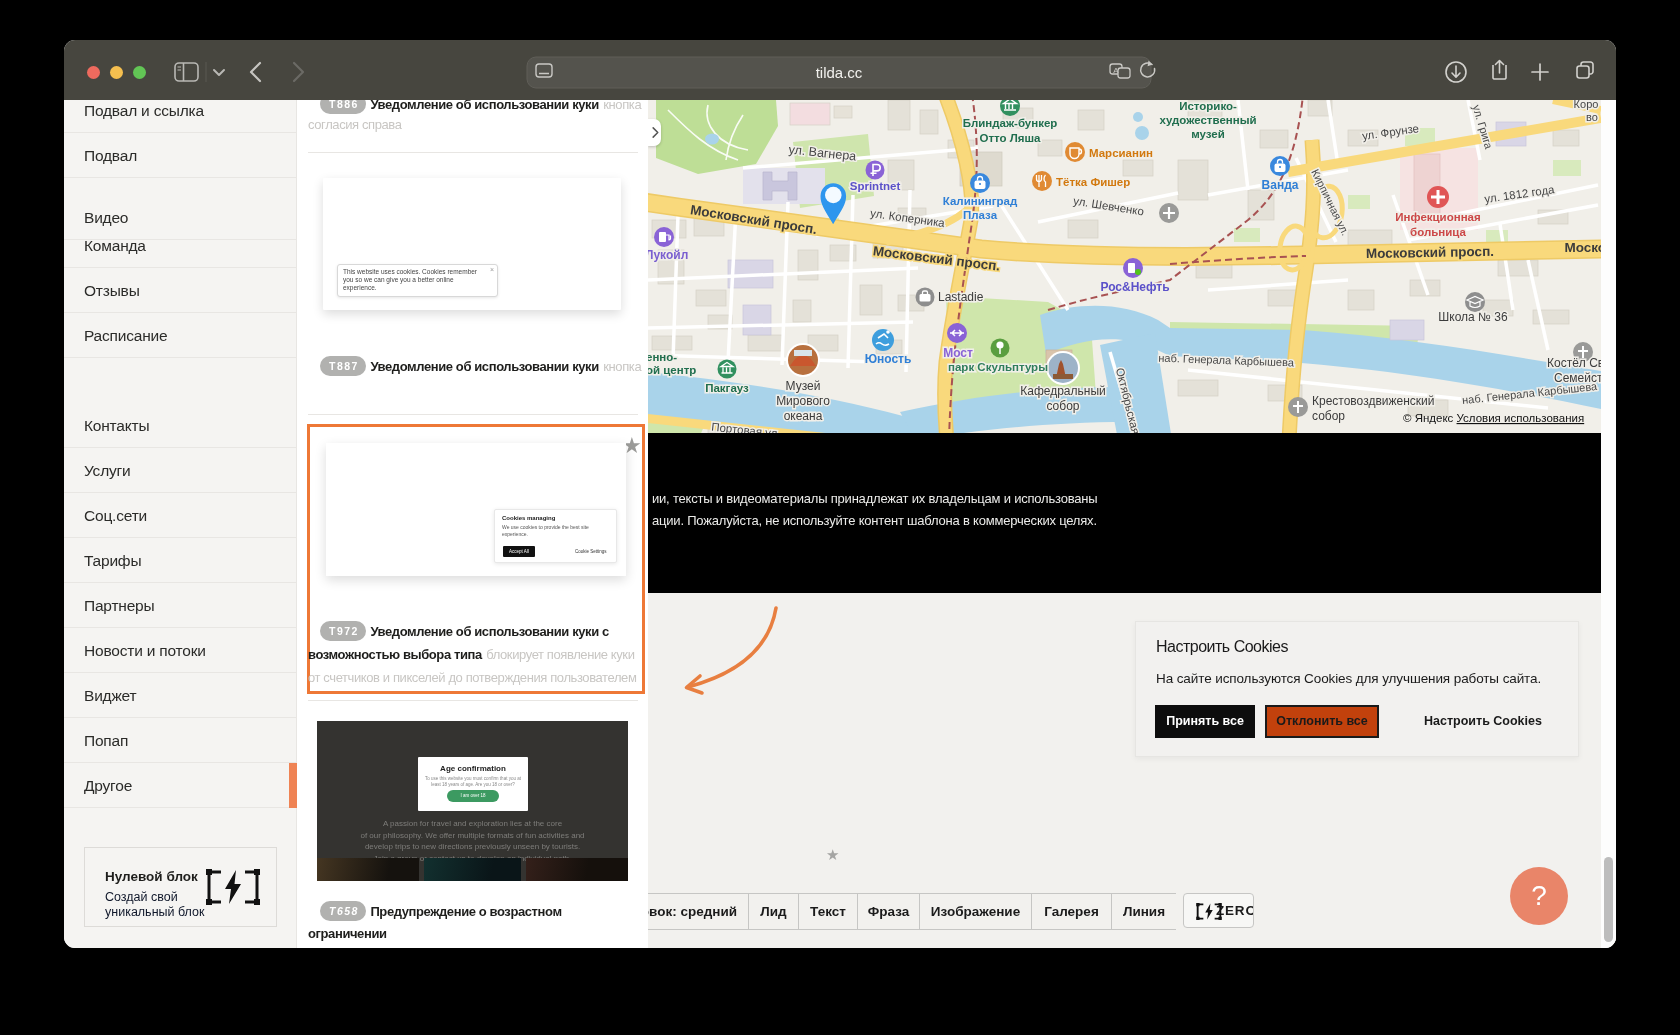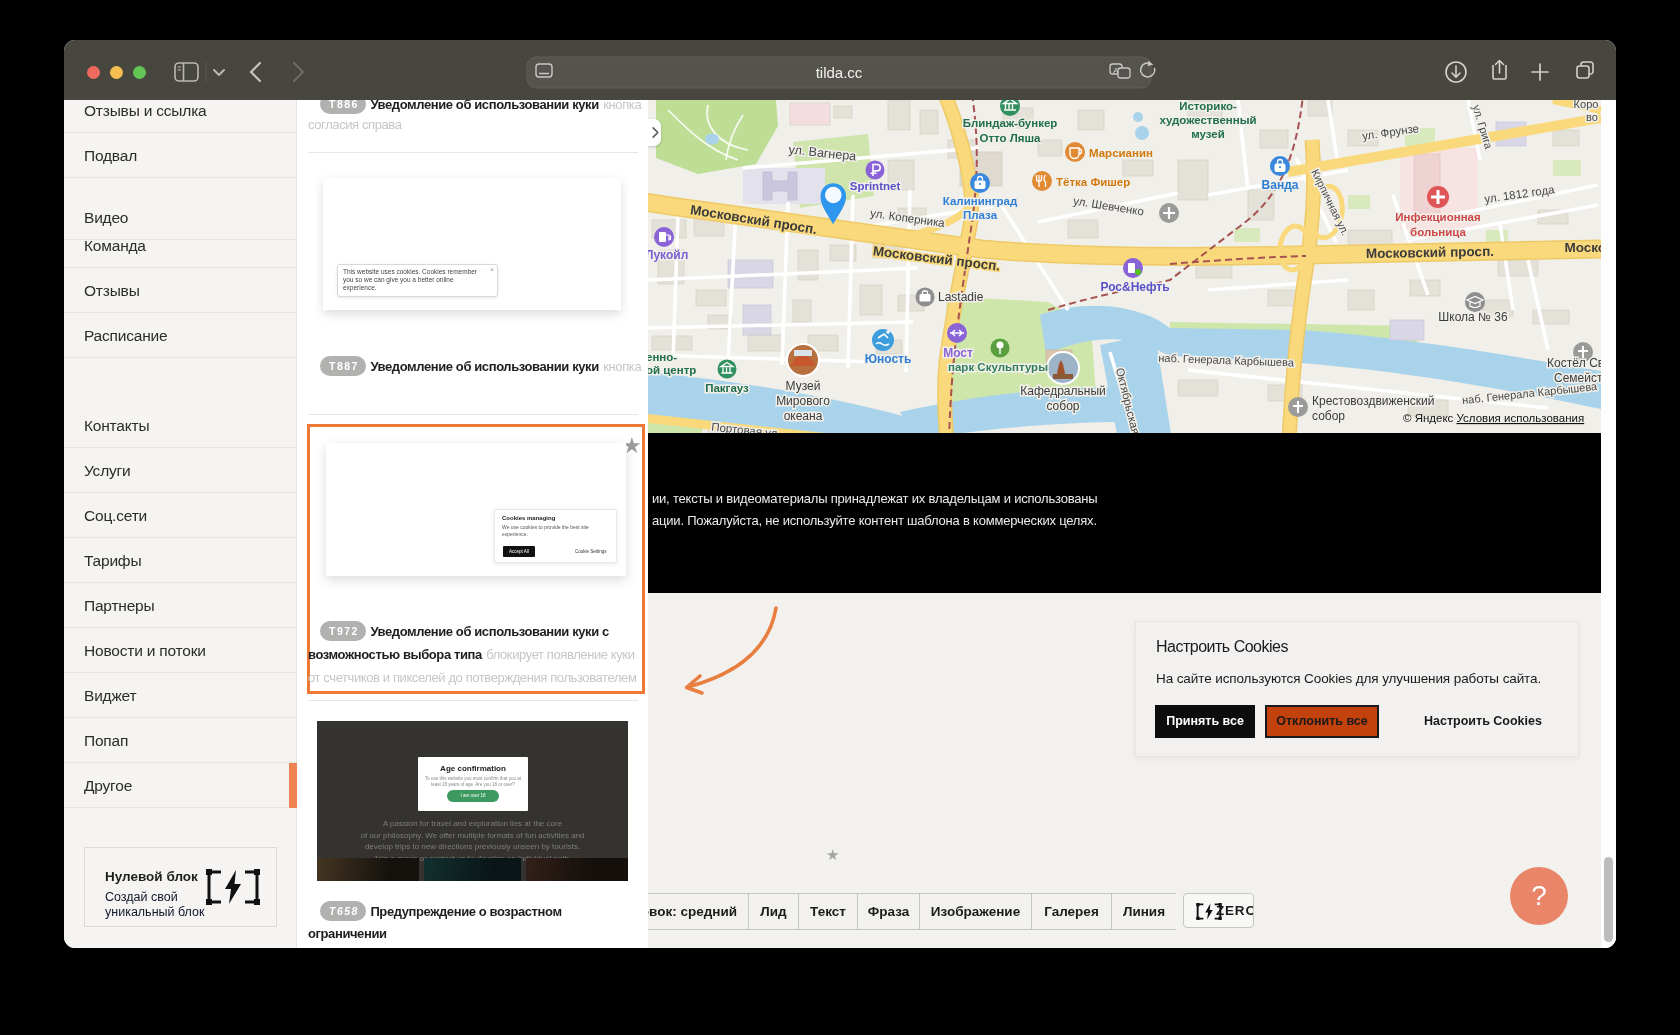--- a/index.html
+++ b/index.html
@@ -74,21 +74,21 @@
       <path d="M 1435.5 33 L 1435.5 21 M 1431.5 24.5 L 1435.5 20.5 L 1439.5 24.5" fill="none" stroke="#d2d1cd" stroke-width="1.6" stroke-linecap="round" stroke-linejoin="round"></path>
       <path d="M 1476 24 L 1476 40 M 1468 32 L 1484 32" stroke="#d2d1cd" stroke-width="1.7" stroke-linecap="round"></path>
       <g fill="none" stroke="#d2d1cd" stroke-width="1.6">
         <rect x="1513" y="26" width="12" height="12" rx="2.5"></rect>
         <path d="M 1517 26 L 1517 24.5 A 2.5 2.5 0 0 1 1519.5 22 L 1526.5 22 A 2.5 2.5 0 0 1 1529 24.5 L 1529 31.5 A 2.5 2.5 0 0 1 1526.5 34 L 1525 34"></path>
       </g>
     </svg>
   </div>
   <div id="content">
     <div id="sidebar">
-      <div class="srow" style="top:-12px;">Отзывы и ссылка</div>
+      <div class="srow" style="top:-12px;">Подвал и ссылка</div>
       <div class="srow" style="top:33px;">Подвал</div>
       <div class="srow" style="top:95px;">Видео</div>
       <div class="srow" style="top:123px;">Команда</div>
       <div class="srow" style="top:168px;">Отзывы</div>
       <div class="srow" style="top:213px;">Расписание</div>
       <div class="srow" style="top:303px;">Контакты</div>
       <div class="srow" style="top:348px;">Услуги</div>
       <div class="srow" style="top:393px;">Соц.сети</div>
       <div class="srow" style="top:438px;">Тарифы</div>
       <div class="srow" style="top:483px;">Партнеры</div>

